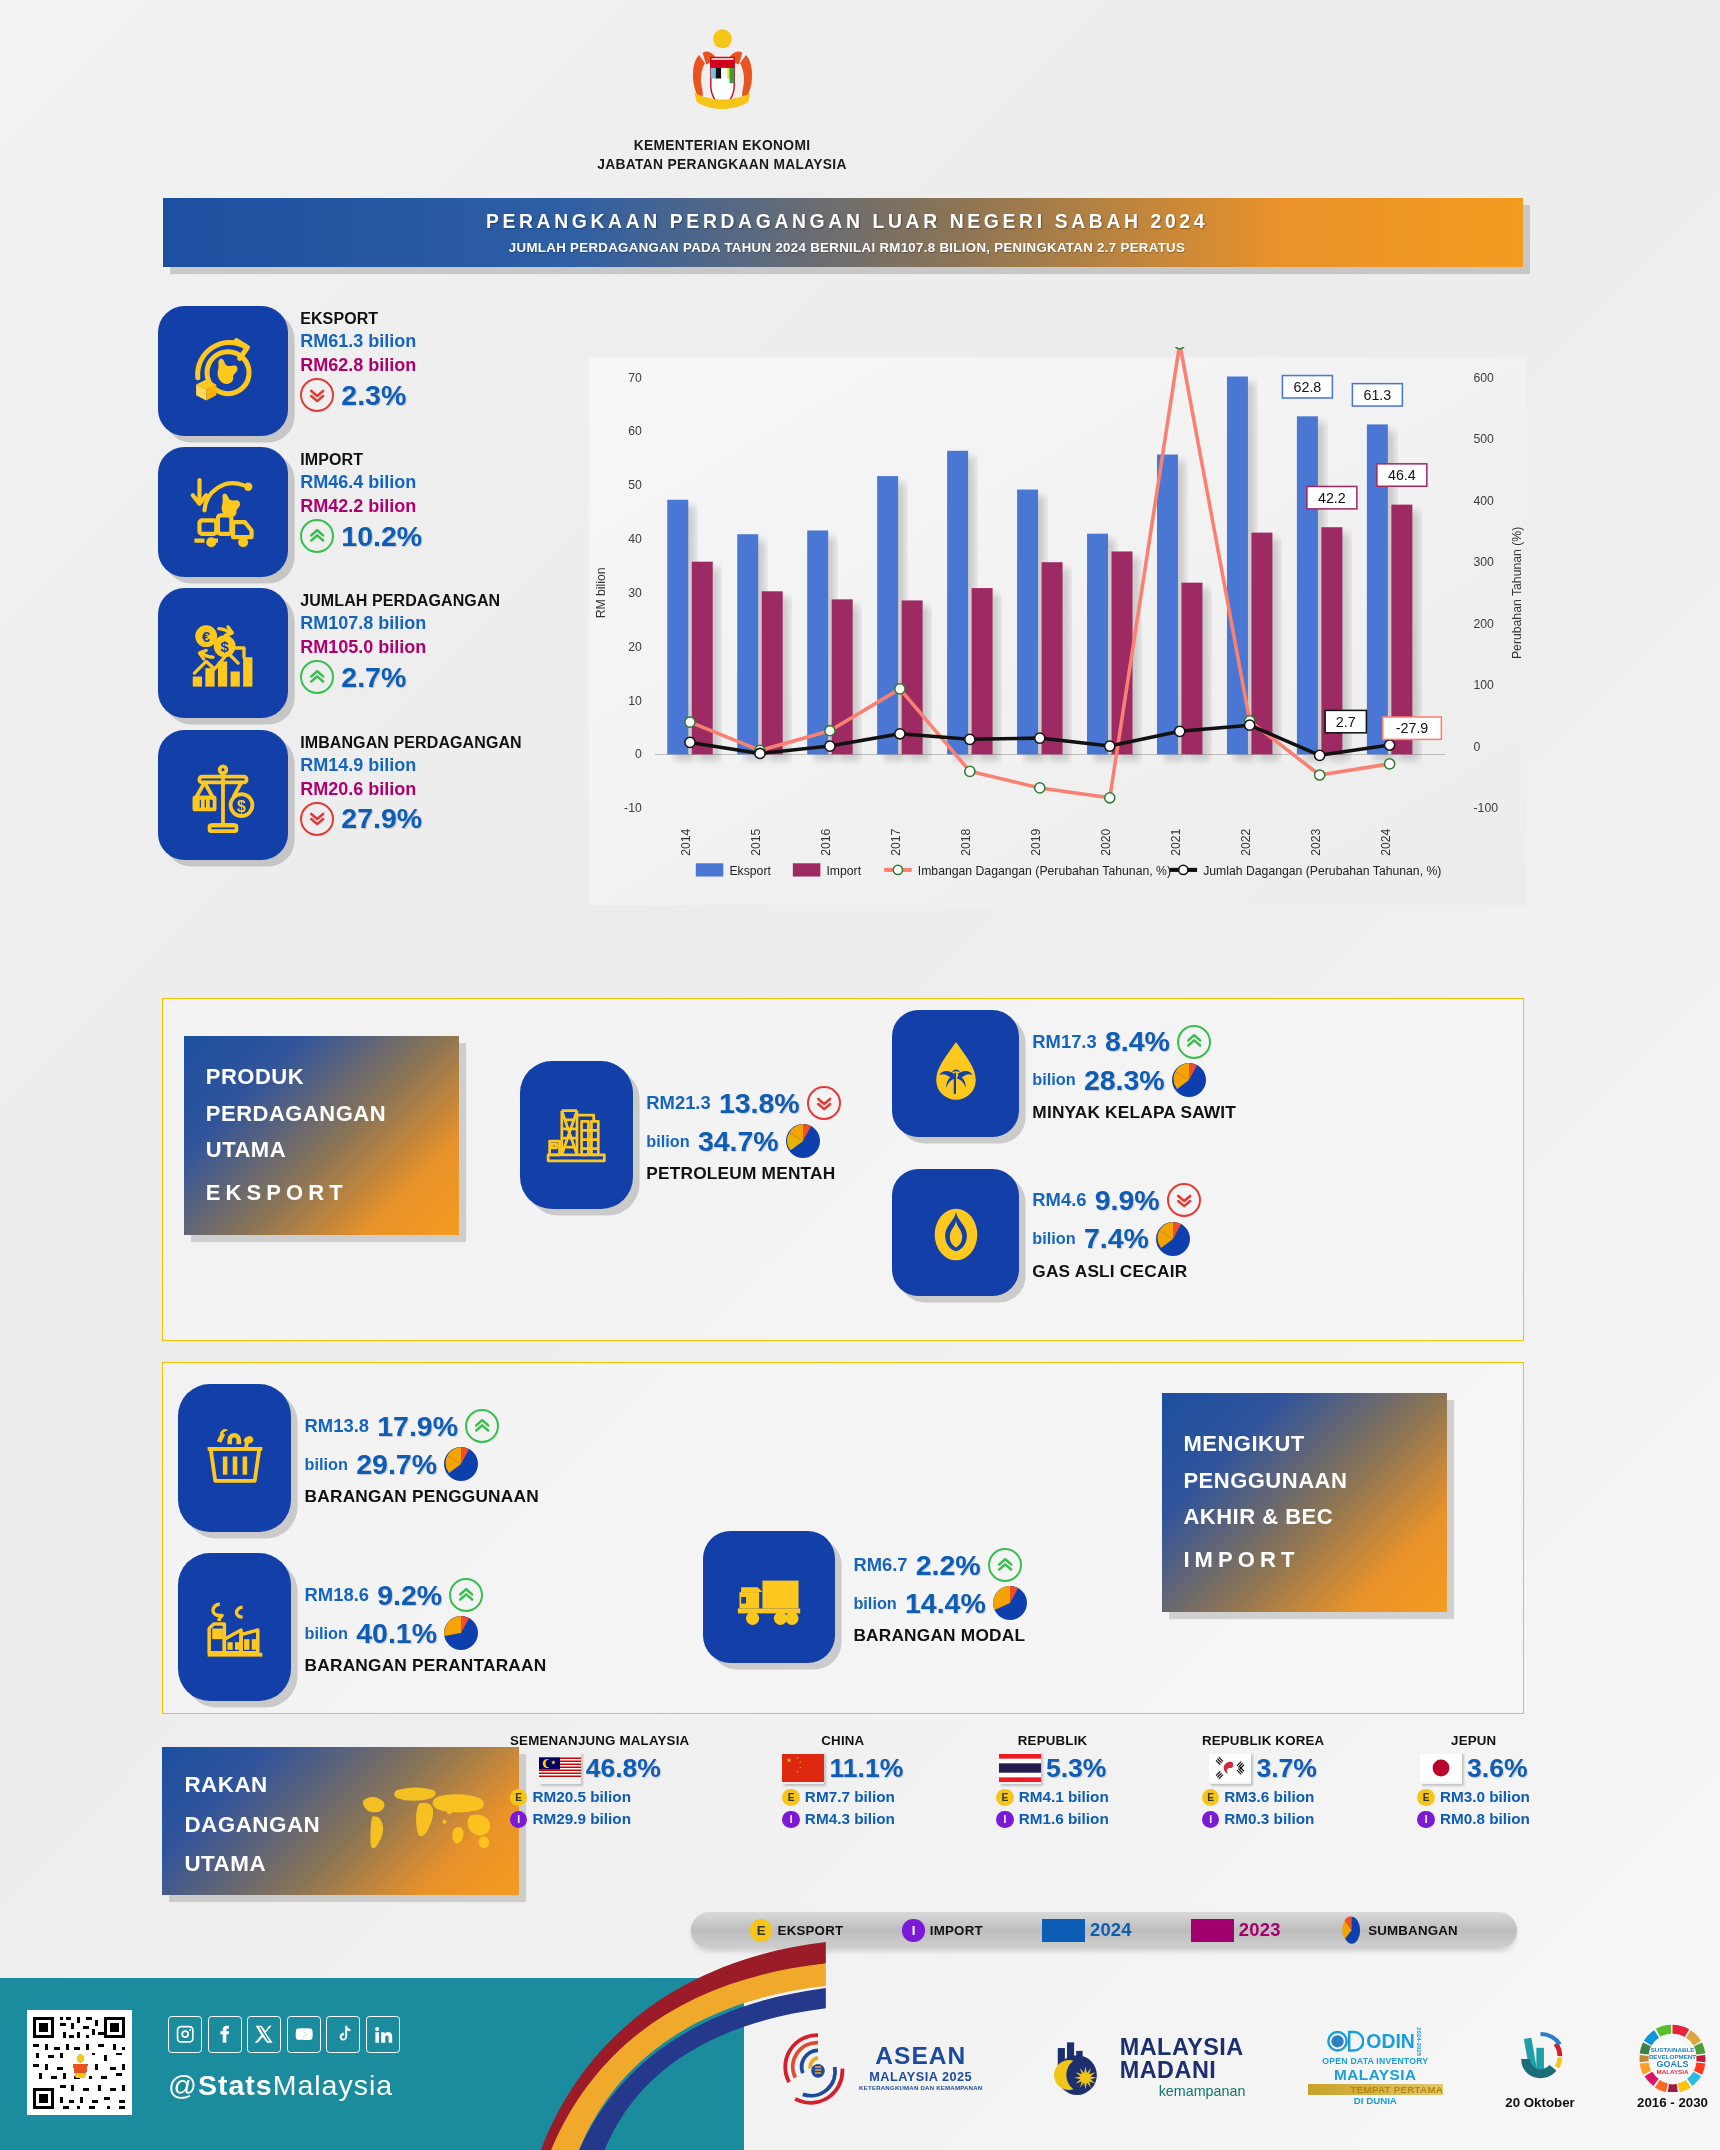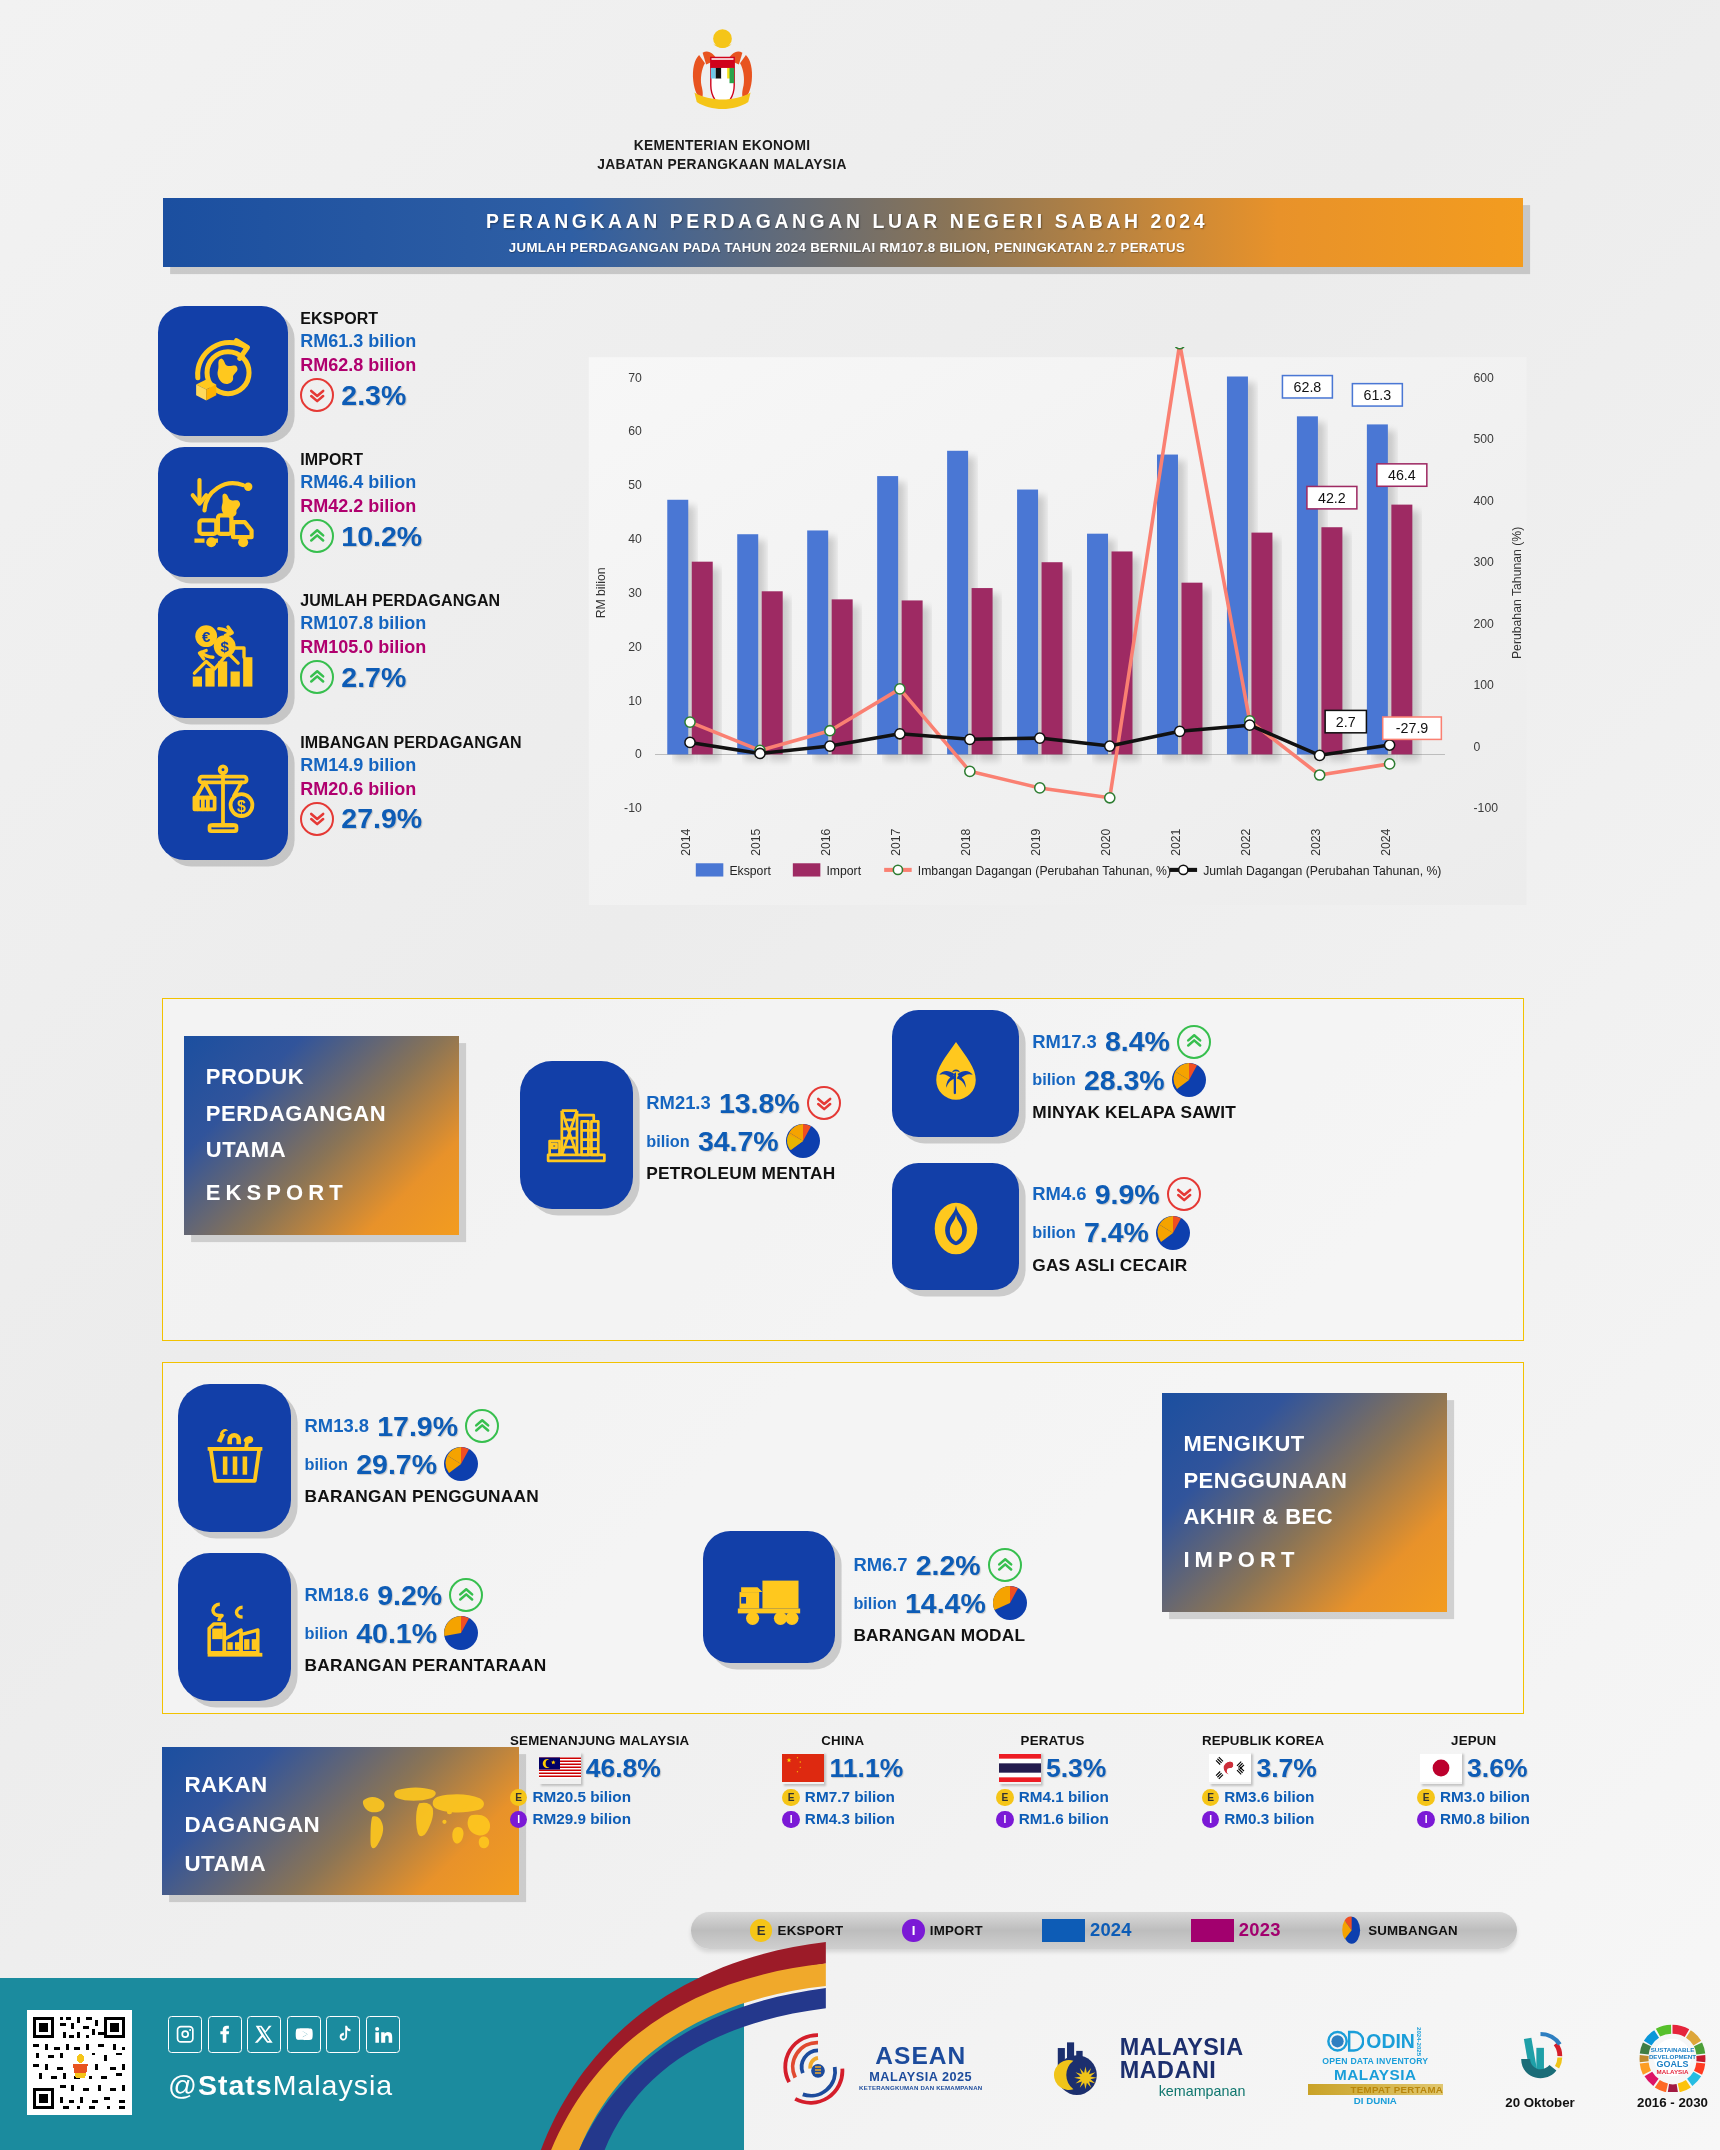--- a/index.html
+++ b/index.html
@@ -518,21 +518,21 @@
             <path d="M18 18 L18 1 A17 17 0 0 0 4.3 9.5 Z" fill="#f5a300"></path>
             <path d="M18 18 L4.3 9.5 A17 17 0 0 0 6 27 Z" fill="#f5a300"></path>
             <path d="M18 18 L18 1 A17 17 0 0 1 26 3.3 Z" fill="#f04e23"></path>
             </svg>
         </span>
       </div>
       <div class="prod-name">MINYAK KELAPA SAWIT</div>
     </div>
   </div>
 
-  <div class="prod abs" style="left:729px; top:164px;justify-content:flex-end;">
+  <div class="prod abs" style="left:729px; top:170px;justify-content:flex-end;">
     <div class="prod-icon sq">
       <svg viewBox="0 0 100 100">
         <ellipse cx="50" cy="52" rx="28" ry="34" fill="#ffc81e"></ellipse>
         <path d="M50 22c-2 12-12 16-14 28c-2 13 6 22 14 24c8-2 16-11 14-24c-2-12-12-16-14-28z" fill="#123fa8"></path>
         <path d="M50 34c-1 8-7 11-8 19c-1 9 4 14 8 16c4-2 9-7 8-16c-1-8-7-11-8-19z" fill="#ffc81e"></path>
       </svg>
     </div>
     <div class="prod-stats">
       <div class="stat-row">
         <span class="stat-rm">RM4.6</span>
@@ -782,21 +782,21 @@
         <span class="badge e">E</span>
         <span class="p-val">RM7.7  bilion</span>
       </div>
     <div class="p-line">
         <span class="badge i">I</span>
         <span class="p-val">RM4.3 bilion</span>
       </div>
   </div>
 
   <div class="partner">
-    <div class="p-name">PERATUS</div>
+    <div class="p-name">REPUBLIK</div>
     <div class="p-mid">
       <svg class="flag" viewBox="0 0 30 20">
         <rect width="30" height="20" fill="#fff"></rect>
         <rect width="30" height="3.33" y="0" fill="#ed1c24"></rect>
         <rect width="30" height="3.33" y="16.67" fill="#ed1c24"></rect>
         <rect width="30" height="6.67" y="6.67" fill="#241d4f"></rect>
       </svg>
       <div class="p-pct">5.3%</div>
     </div>
     <div class="p-line">

